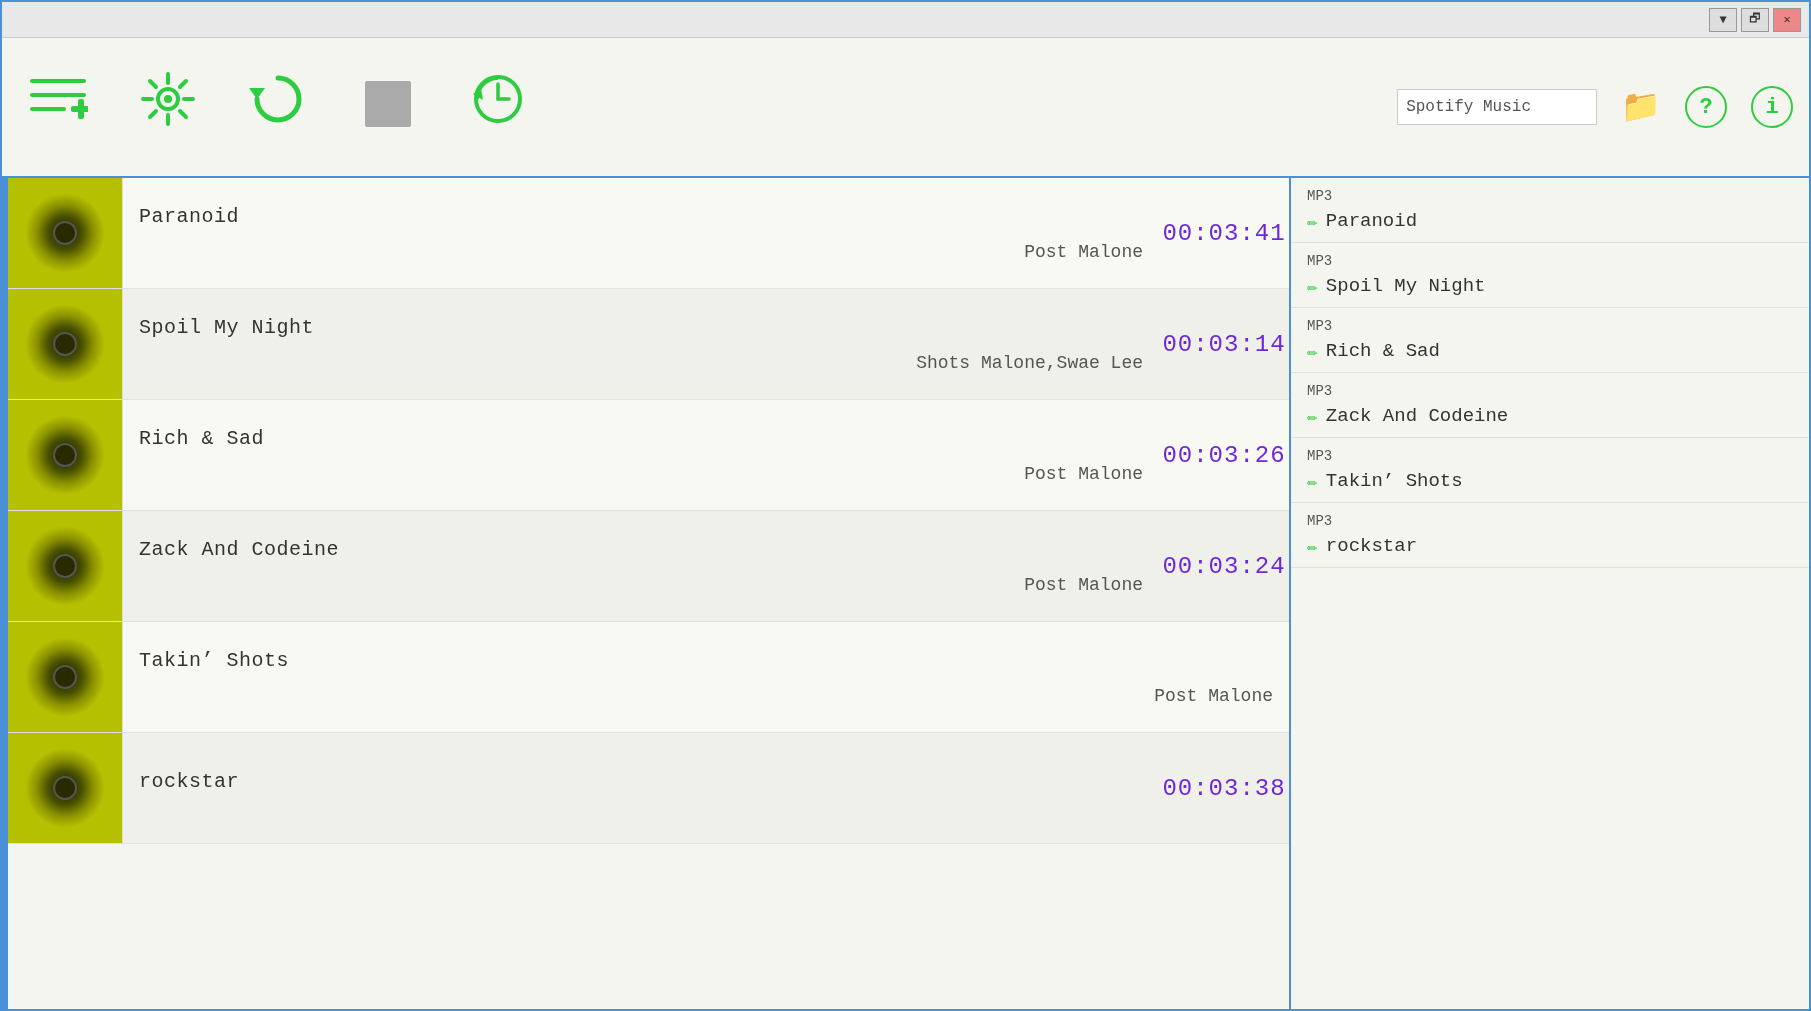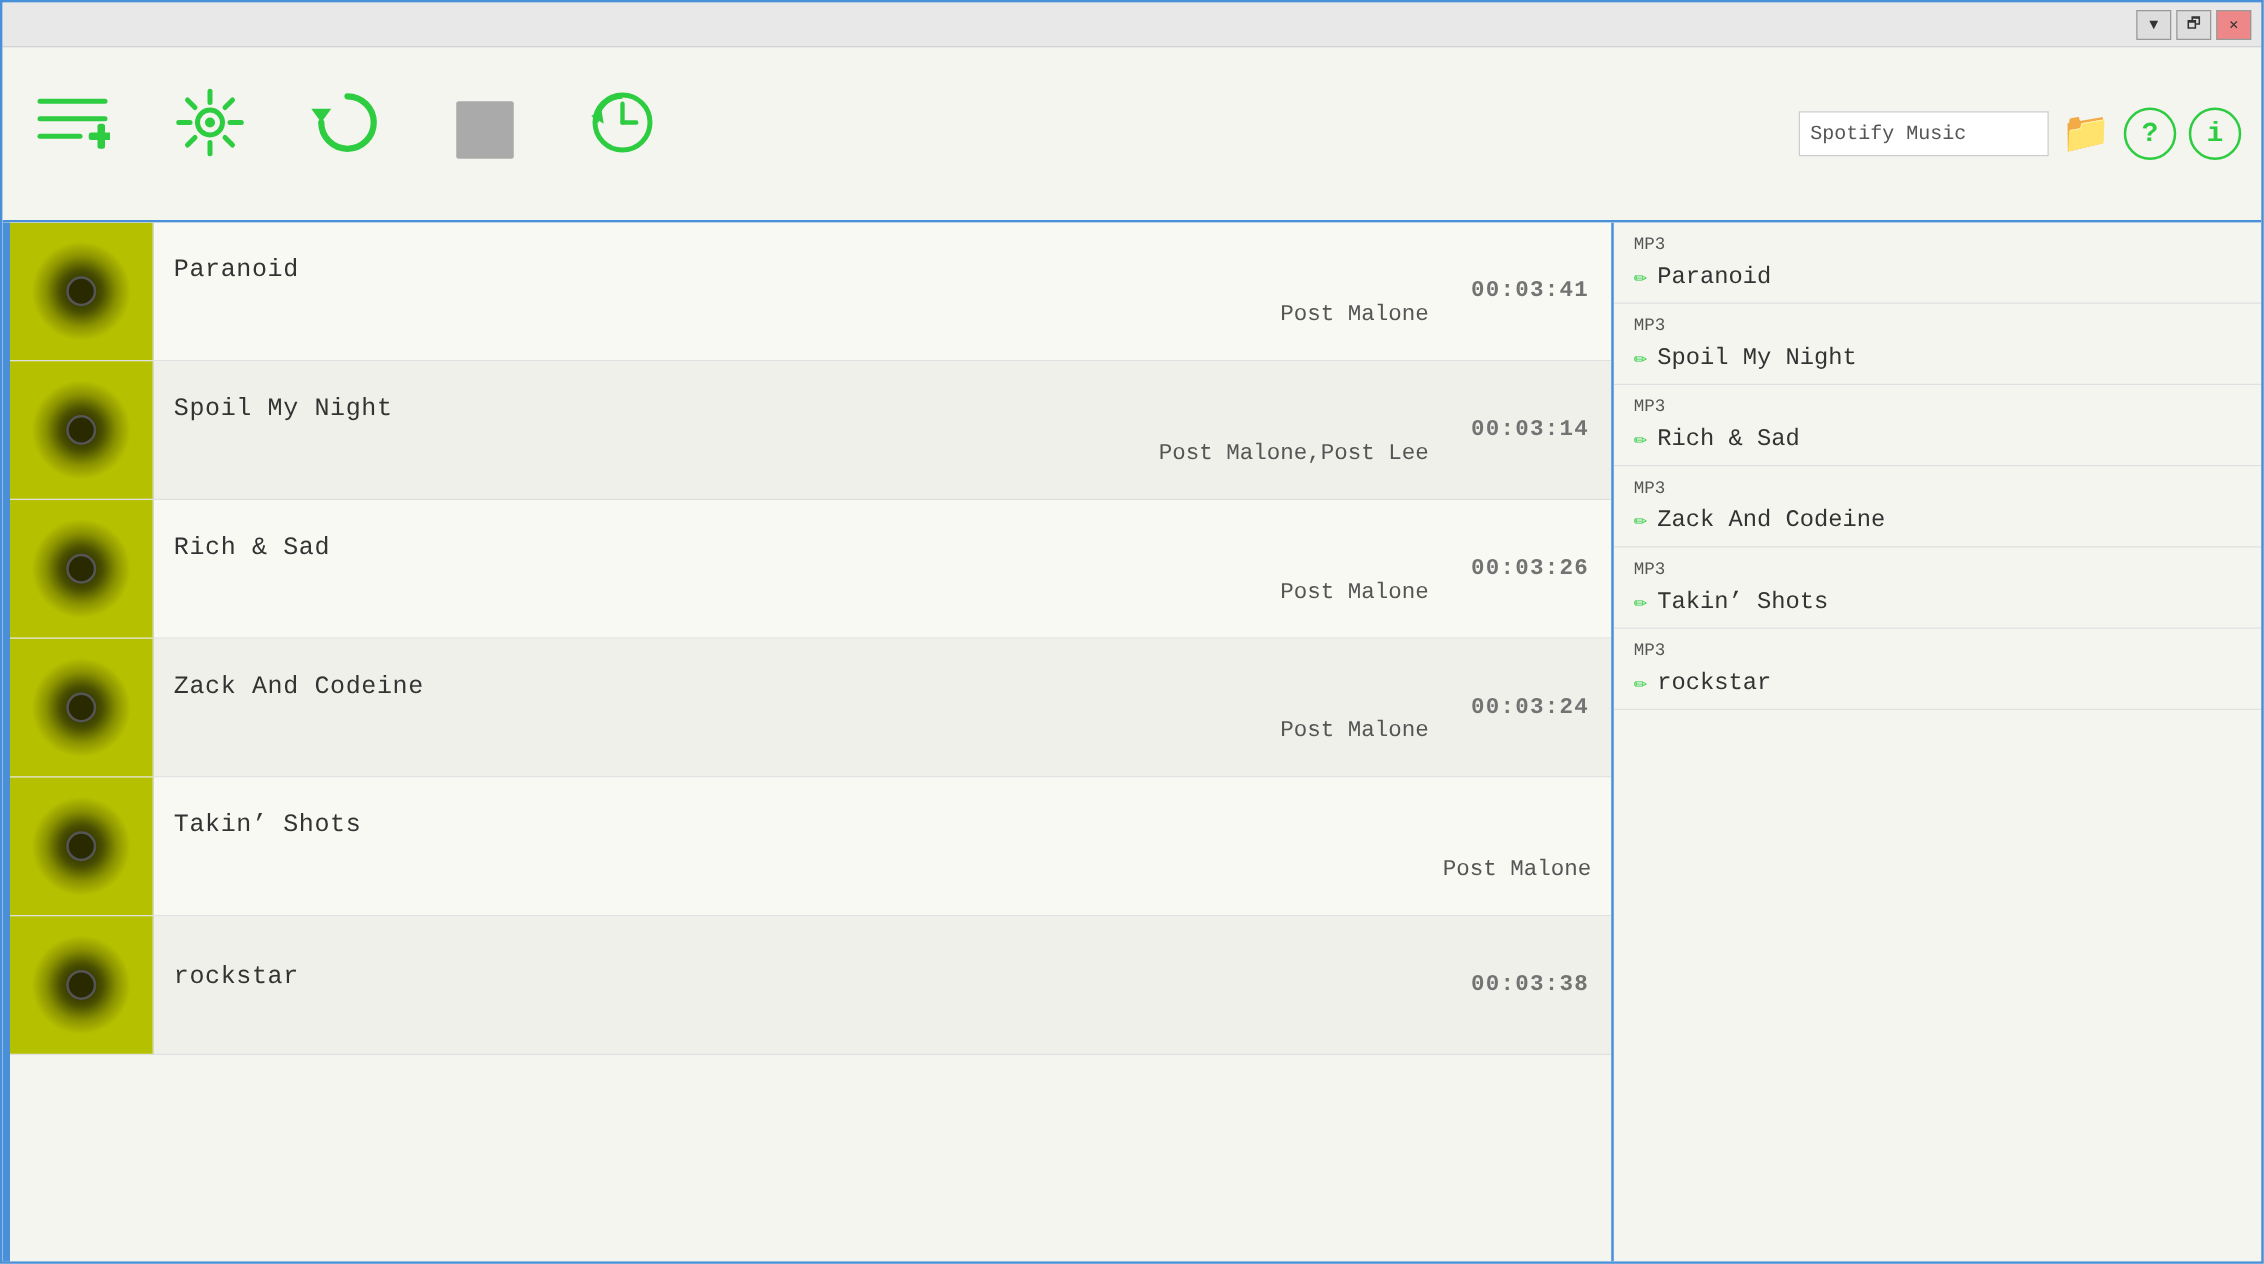--- a/index.html
+++ b/index.html
@@ -87,21 +87,21 @@
     }
     .toolbar-label.stop-label {
       color: #888;
     }
 
     
     .output-section {
       margin-left: auto;
       display: flex;
       align-items: center;
-      gap: 10px;
+      gap: 24px;
     }
     .output-label {
       font-size: 20px;
       color: #555;
     }
     .output-input {
       width: 200px;
       height: 36px;
       border: 1px solid #ccc;
       background: #fff;
@@ -203,24 +203,23 @@
       font-size: 18px;
       color: #555;
       text-align: right;
     }
 
     .track-duration {
       width: 130px;
       display: flex;
       align-items: center;
       justify-content: center;
-      font-size: 18px;
-      color: #737373;
+      font-size: 24px;
+      color: #6d28d9;
       letter-spacing: 1px;
-      font-weight: bold;
     }
 
     
     .right-panel {
       width: 520px;
       min-width: 520px;
       background: #f5f5f0;
       border-left: 2px solid #4a90d9;
       display: flex;
       flex-direction: column;
@@ -375,21 +374,21 @@
     <div class="track-duration">00:03:41</div>
   </div>
       <div class="track-row">
     <div class="track-thumbnail">
       <div class="vinyl-outer">
         <div class="vinyl-inner"></div>
       </div>
     </div>
     <div class="track-info">
       <div class="track-title">Spoil My Night</div>
-      <div class="track-artist">Post Malone,Post Lee</div>
+      <div class="track-artist">Shots Malone,Swae Lee</div>
     </div>
     <div class="track-duration">00:03:14</div>
   </div>
       <div class="track-row">
     <div class="track-thumbnail">
       <div class="vinyl-outer">
         <div class="vinyl-inner"></div>
       </div>
     </div>
     <div class="track-info">

